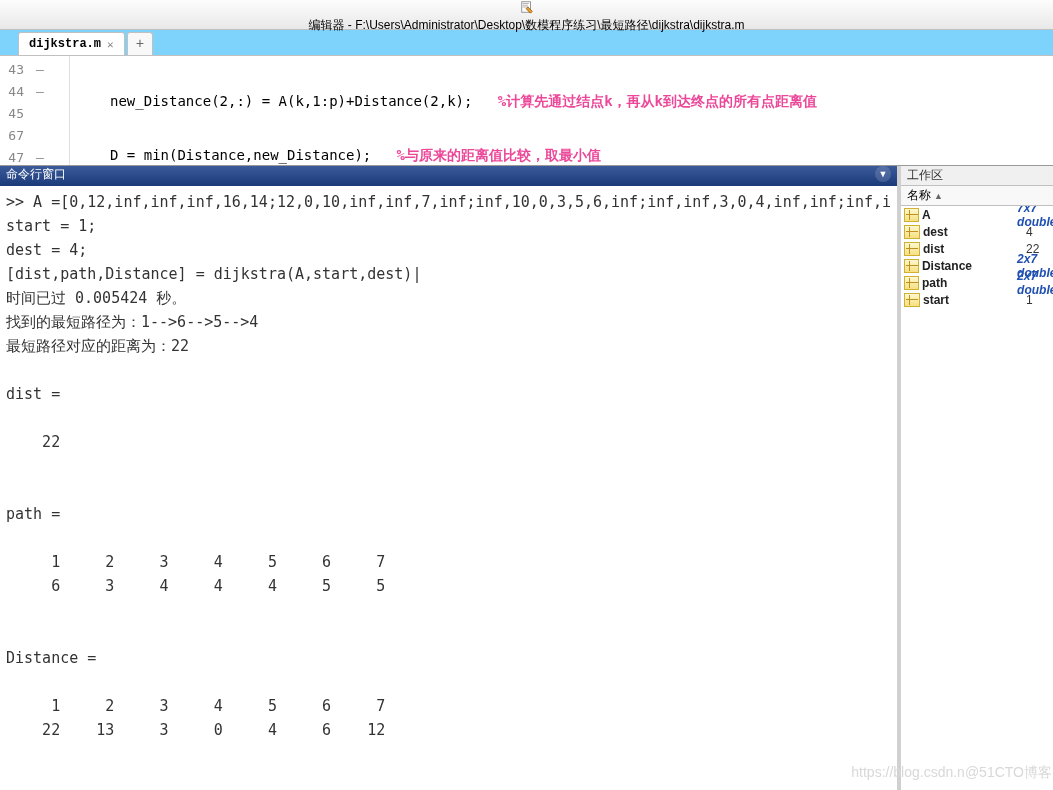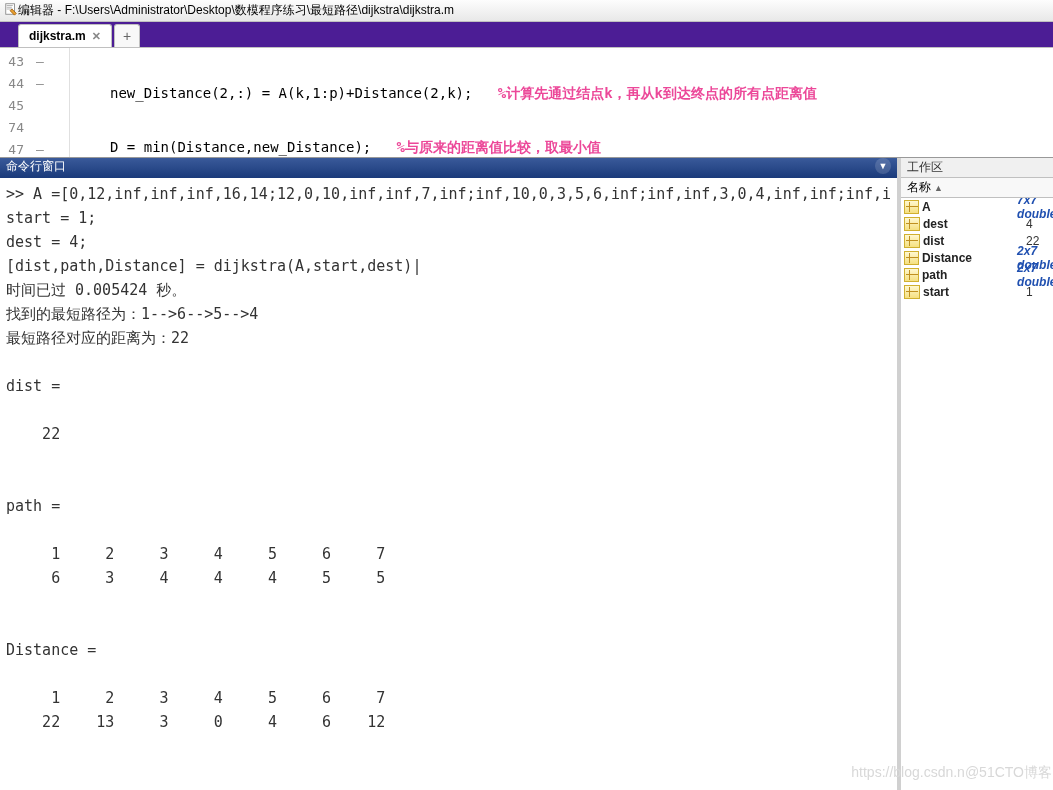--- a/index.html
+++ b/index.html
@@ -7,33 +7,35 @@
       font-family: "Microsoft YaHei", SimSun, Arial, sans-serif;
       font-size: 12px;
       background: #f0f0f0;
       width: 1053px;
       height: 790px;
       overflow: hidden;
     }
     .title-bar {
       background: linear-gradient(to bottom, #fdfdfd, #e8e8e8);
       border-bottom: 1px solid #c0c0c0;
-      height: 22px;
+      height: 30px;
       display: flex;
       align-items: center;
       padding: 0 4px;
       font-size: 12px;
+      flex-direction: column;
     }
     .tabs-bar {
-      background: #4c1d95;
+      background: #7dd3fc;
       border-bottom: 1px solid #c0c0c0;
       height: 26px;
       display: flex;
       align-items: flex-end;
       padding-left: 18px;
+      font-family: Liberation Mono, monospace;
     }
     .tab {
       background: #fff;
       border: 1px solid #c0c0c0;
       border-bottom: none;
       padding: 4px 10px;
       font-size: 12px;
       display: flex;
       align-items: center;
       gap: 6px;
@@ -259,21 +261,21 @@
       </div>
     <div class="gutter-line">
         <span class="gutter-num">44</span>
         <span class="gutter-dash">—</span>
       </div>
     <div class="gutter-line">
         <span class="gutter-num">45</span>
         <span class="gutter-dash"></span>
       </div>
     <div class="gutter-line">
-        <span class="gutter-num">74</span>
+        <span class="gutter-num">67</span>
         <span class="gutter-dash"></span>
       </div>
     <div class="gutter-line">
         <span class="gutter-num">47</span>
         <span class="gutter-dash">—</span>
       </div>
   </div>
   <div class="code-content">
     <div class="code-line"><span>new_Distance(2,:) = A(k,1:p)+Distance(2,k);   </span><span class="comment">%计算先通过结点k，再从k到达终点的所有点距离值</span></div>
     <div class="code-line"><span>D = min(Distance,new_Distance);   </span><span class="comment">%与原来的距离值比较，取最小值</span></div>

